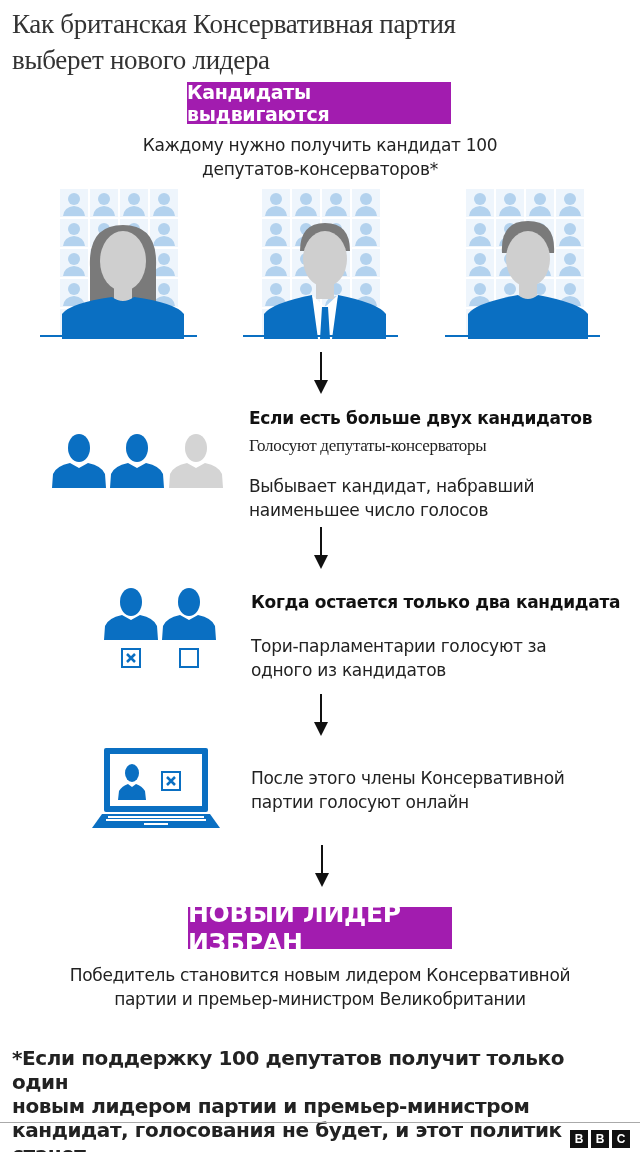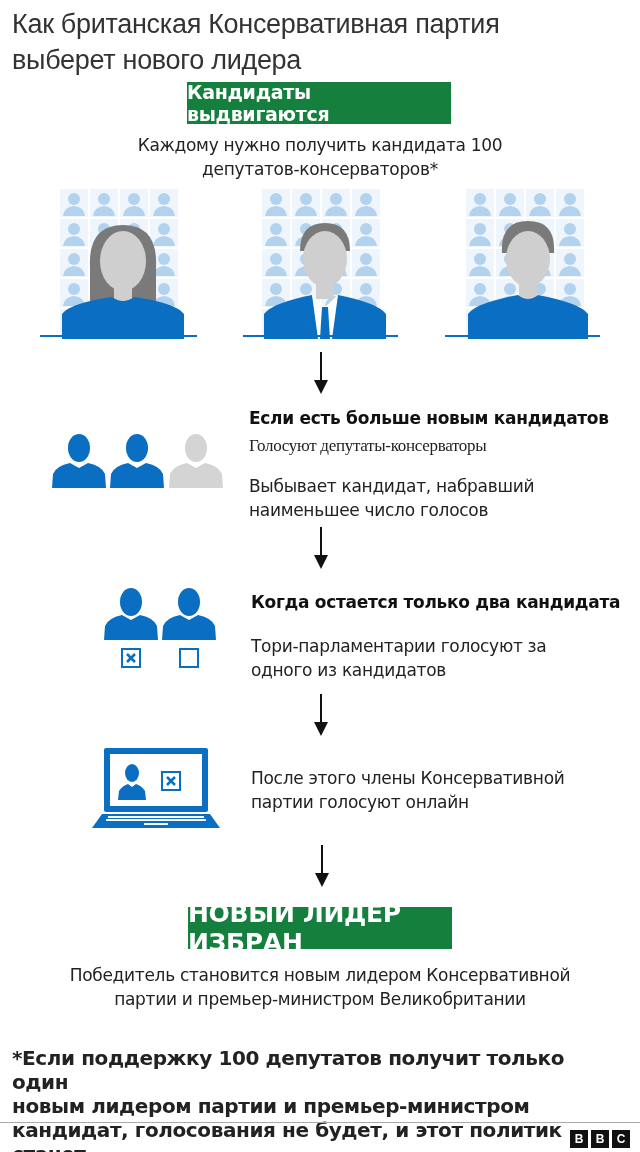--- a/index.html
+++ b/index.html
@@ -1,20 +1,20 @@
 <!DOCTYPE html>
 <html><head>
 <meta charset="utf-8">
 <style>
   * { box-sizing: border-box; margin: 0; padding: 0; }
   html, body { width: 640px; height: 1152px; background: #ffffff; overflow: hidden; }
   body { position: relative; font-family: "DejaVu Sans", sans-serif; color: #222; }
   .abs { position: absolute; }
-  .title { left: 12px; top: 6px; width: 620px; font-size: 27px; line-height: 36px; color: #333; letter-spacing: -0.3px; font-family: Liberation Sans, sans-serif; }
-  .stage-box { background: #15803d; color: #fff; font-weight: bold; font-size: 19px; display: flex; align-items: center; justify-content: center; font-family: "DejaVu Sans", sans-serif; letter-spacing: -0.3px; }
+  .title { left: 12px; top: 6px; width: 620px; font-size: 27px; line-height: 36px; color: #333; letter-spacing: -0.3px; font-family: Liberation Serif, serif; }
+  .stage-box { background: #a21caf; color: #fff; font-weight: bold; font-size: 19px; display: flex; align-items: center; justify-content: center; font-family: "DejaVu Sans", sans-serif; letter-spacing: -0.3px; }
   .center-text { text-align: center; font-size: 17px; line-height: 24px; color: #222; font-family: "DejaVu Sans", sans-serif; letter-spacing: -0.3px; }
   .step-text { font-size: 17px; line-height: 24px; color: #222; letter-spacing: -0.3px; }
   .step-head { font-weight: bold; font-size: 17px; line-height: 24px; color: #111; letter-spacing: -0.3px; }
   .arrow { width: 20px; height: 42px; }
   .footnote { left: 12px; top: 1046px; width: 600px; font-weight: bold; font-size: 20px; line-height: 24px; color: #222; letter-spacing: -0.4px; }
   .rule { left: 0; top: 1122px; width: 640px; height: 1px; background: #aaa; }
   .bbc { top: 1130px; right: 10px; display: flex; gap: 3px; }
   .bbc span { width: 18px; height: 18px; background: #111; color: #fff; font-weight: bold; font-size: 12px; display: flex; align-items: center; justify-content: center; font-family: "Liberation Sans", sans-serif; }
 </style>
 </head>
@@ -22,21 +22,21 @@
 
 <div class="abs title">
   <div>Как британская Консервативная партия</div>
   <div>выберет нового лидера</div>
 </div>
 
 <div class="abs stage-box" style="left:187px; top:82px; width:264px; height:42px;">
   <span>Кандидаты выдвигаются</span>
 </div>
 <div class="abs center-text" style="left:0; top:133px; width:640px;">
-  <div>Каждому нужно получить кандидата 100</div>
+  <div>Каждому нужно получить кандидат 100</div>
   <div>депутатов-консерваторов*</div>
 </div>
 
 <svg class="abs" style="left:0; top:185px;" width="640" height="155">
   <defs>
     <g id="mini">
       <rect x="0" y="0" width="28" height="28" fill="#eef5fc"></rect>
       <circle cx="14" cy="10" r="6" fill="#b3d2ee"></circle>
       <path d="M3 27 Q4 18 14 17 Q24 18 25 27 Z" fill="#b3d2ee"></path>
     </g>
@@ -107,21 +107,21 @@
   <g fill="#0a6fc2" transform="translate(58,0)">
     <ellipse cx="27" cy="18" rx="11" ry="14"></ellipse>
     <path d="M0 58 L1 44 Q4 36 18 33 L27 38 L36 33 Q50 36 53 44 L54 58 Z"></path>
   </g>
   <g fill="#d4d4d4" transform="translate(117,0)">
     <ellipse cx="27" cy="18" rx="11" ry="14"></ellipse>
     <path d="M0 58 L1 44 Q4 36 18 33 L27 38 L36 33 Q50 36 53 44 L54 58 Z"></path>
   </g>
 </svg>
 <div class="abs" style="left:249px; top:406px; width:380px;">
-  <div class="step-head">Если есть больше новым кандидатов</div>
+  <div class="step-head">Если есть больше двух кандидатов</div>
   <div class="step-text" style="margin-top:4px;font-family:Liberation Serif, serif;">Голосуют депутаты-консерваторы</div>
   <div class="step-text" style="margin-top:16px;">Выбывает кандидат, набравший</div>
   <div class="step-text">наименьшее число голосов</div>
 </div>
 
 <svg class="abs arrow" style="left:311px; top:527px;" viewBox="0 0 20 42">
   <line x1="10" y1="0" x2="10" y2="30" stroke="#111" stroke-width="2"></line>
   <path d="M3 28 L17 28 L10 42 Z" fill="#111"></path>
 </svg>
 

